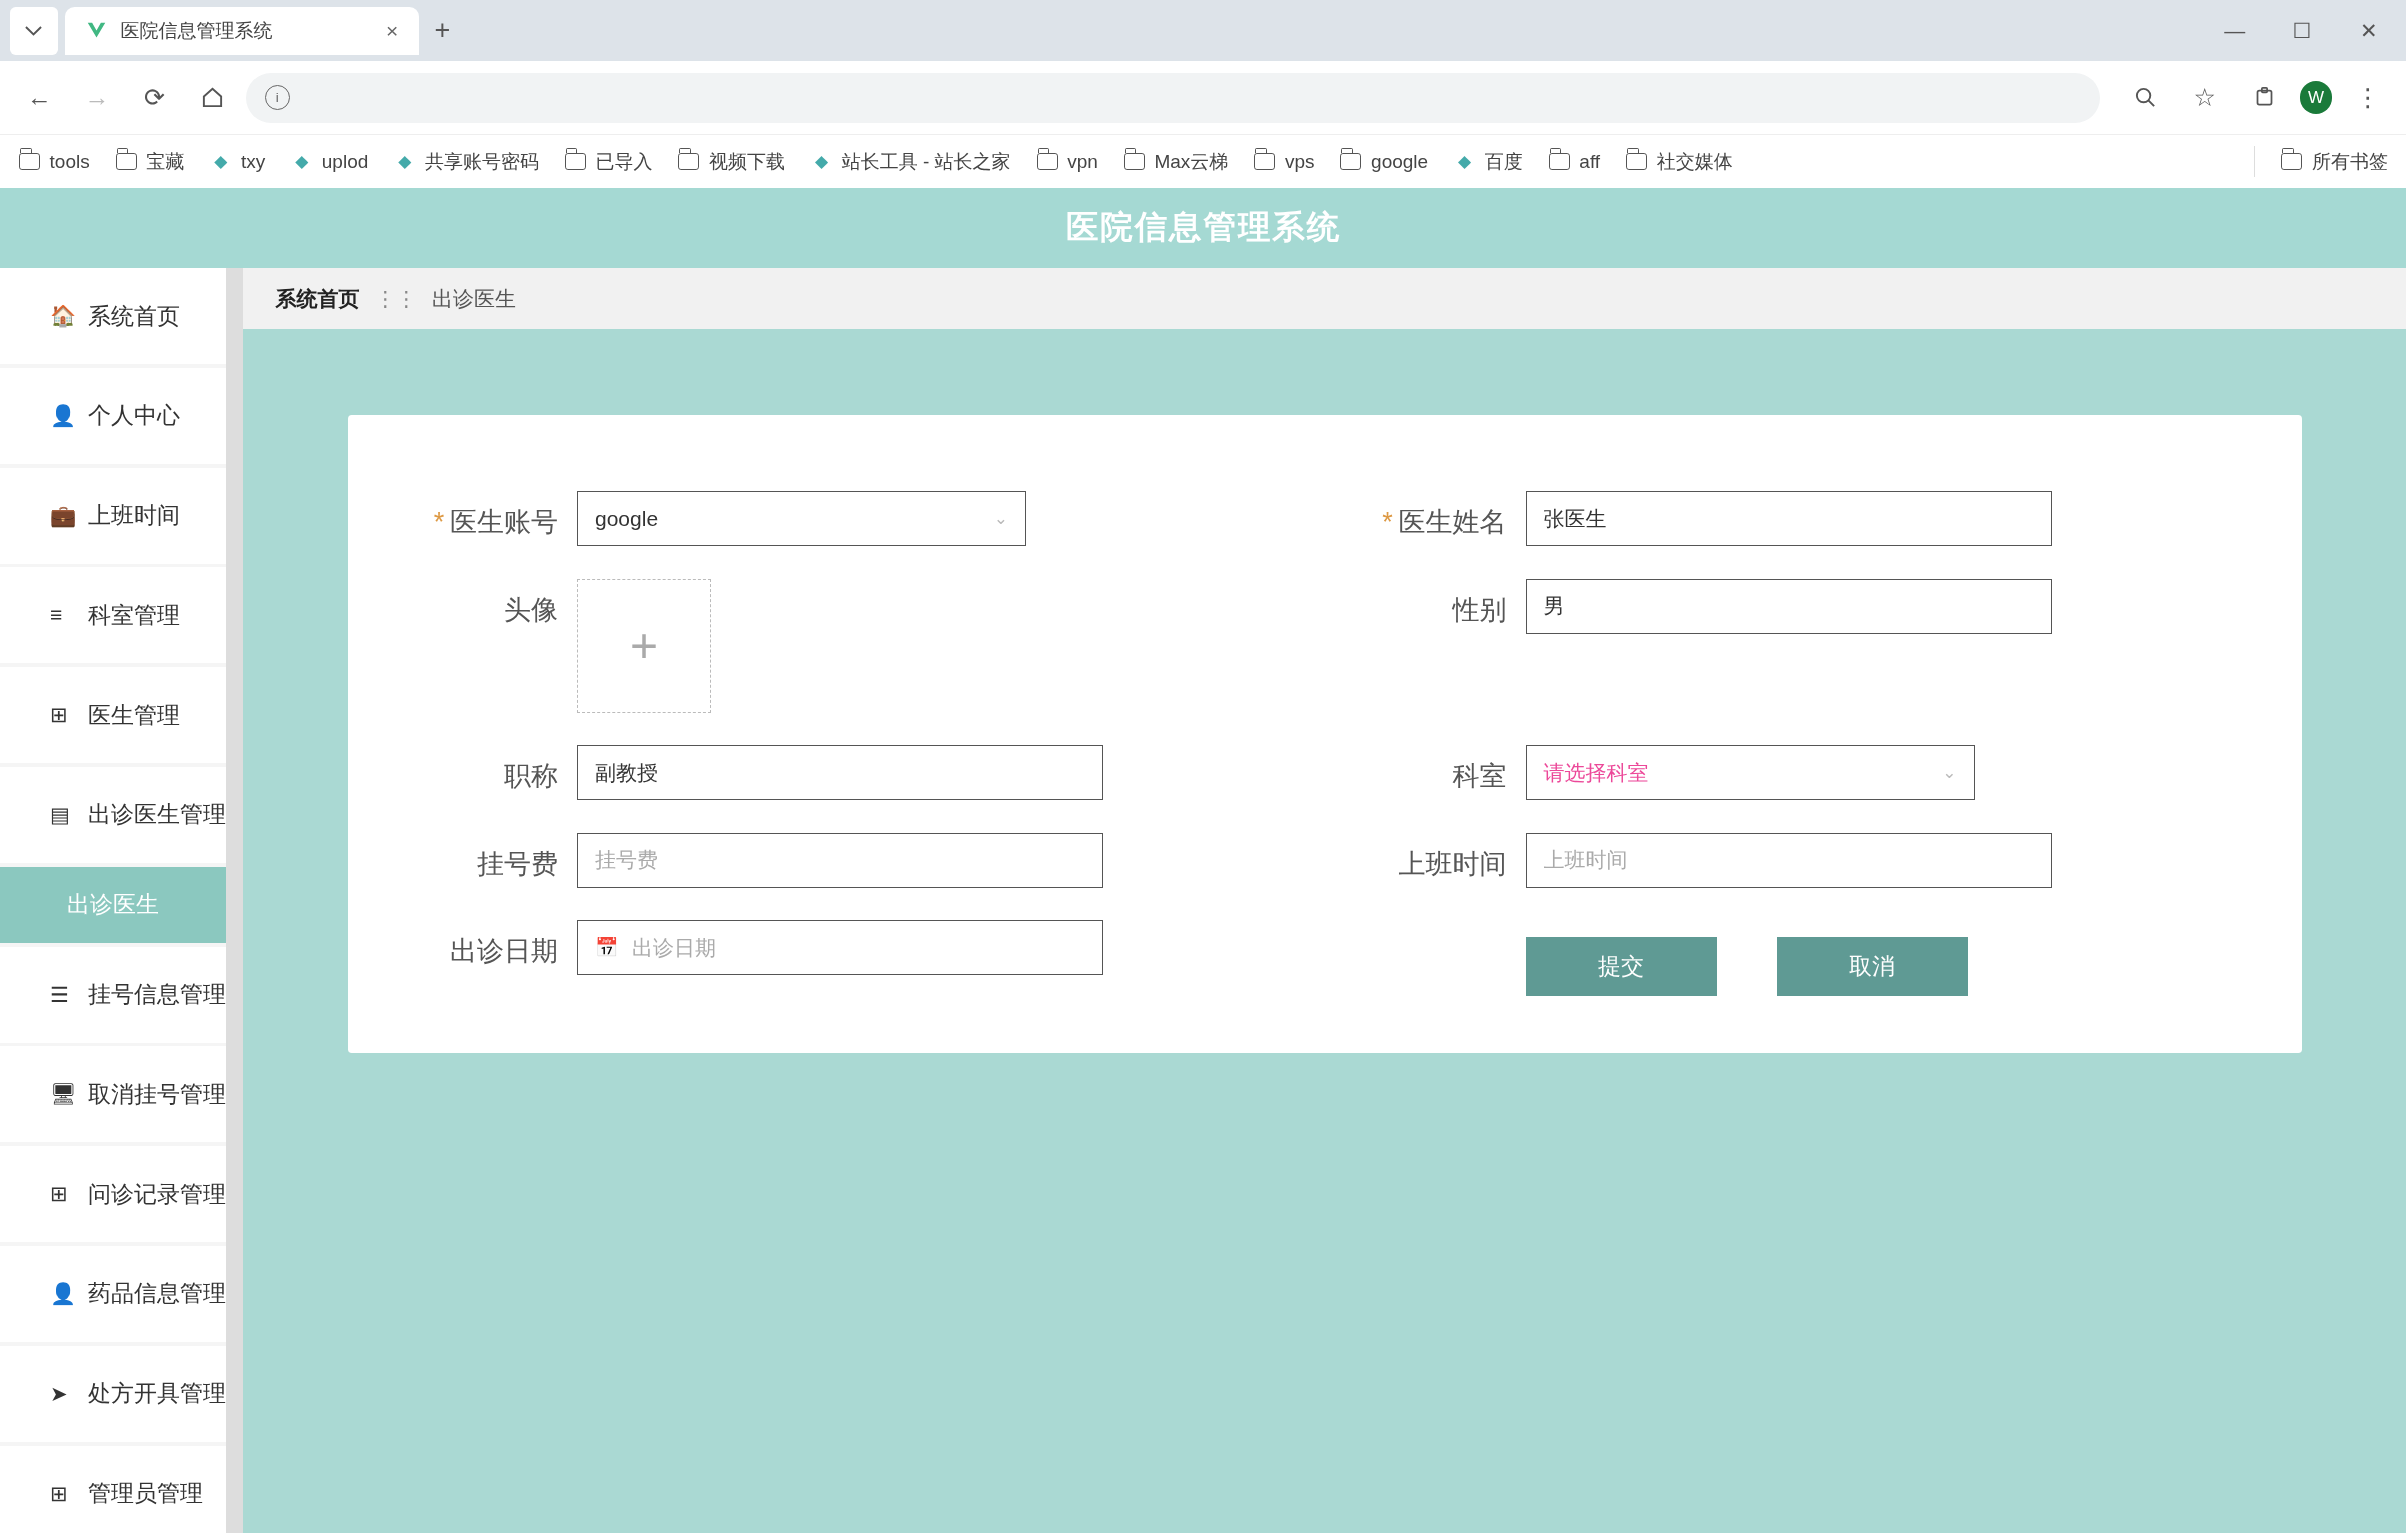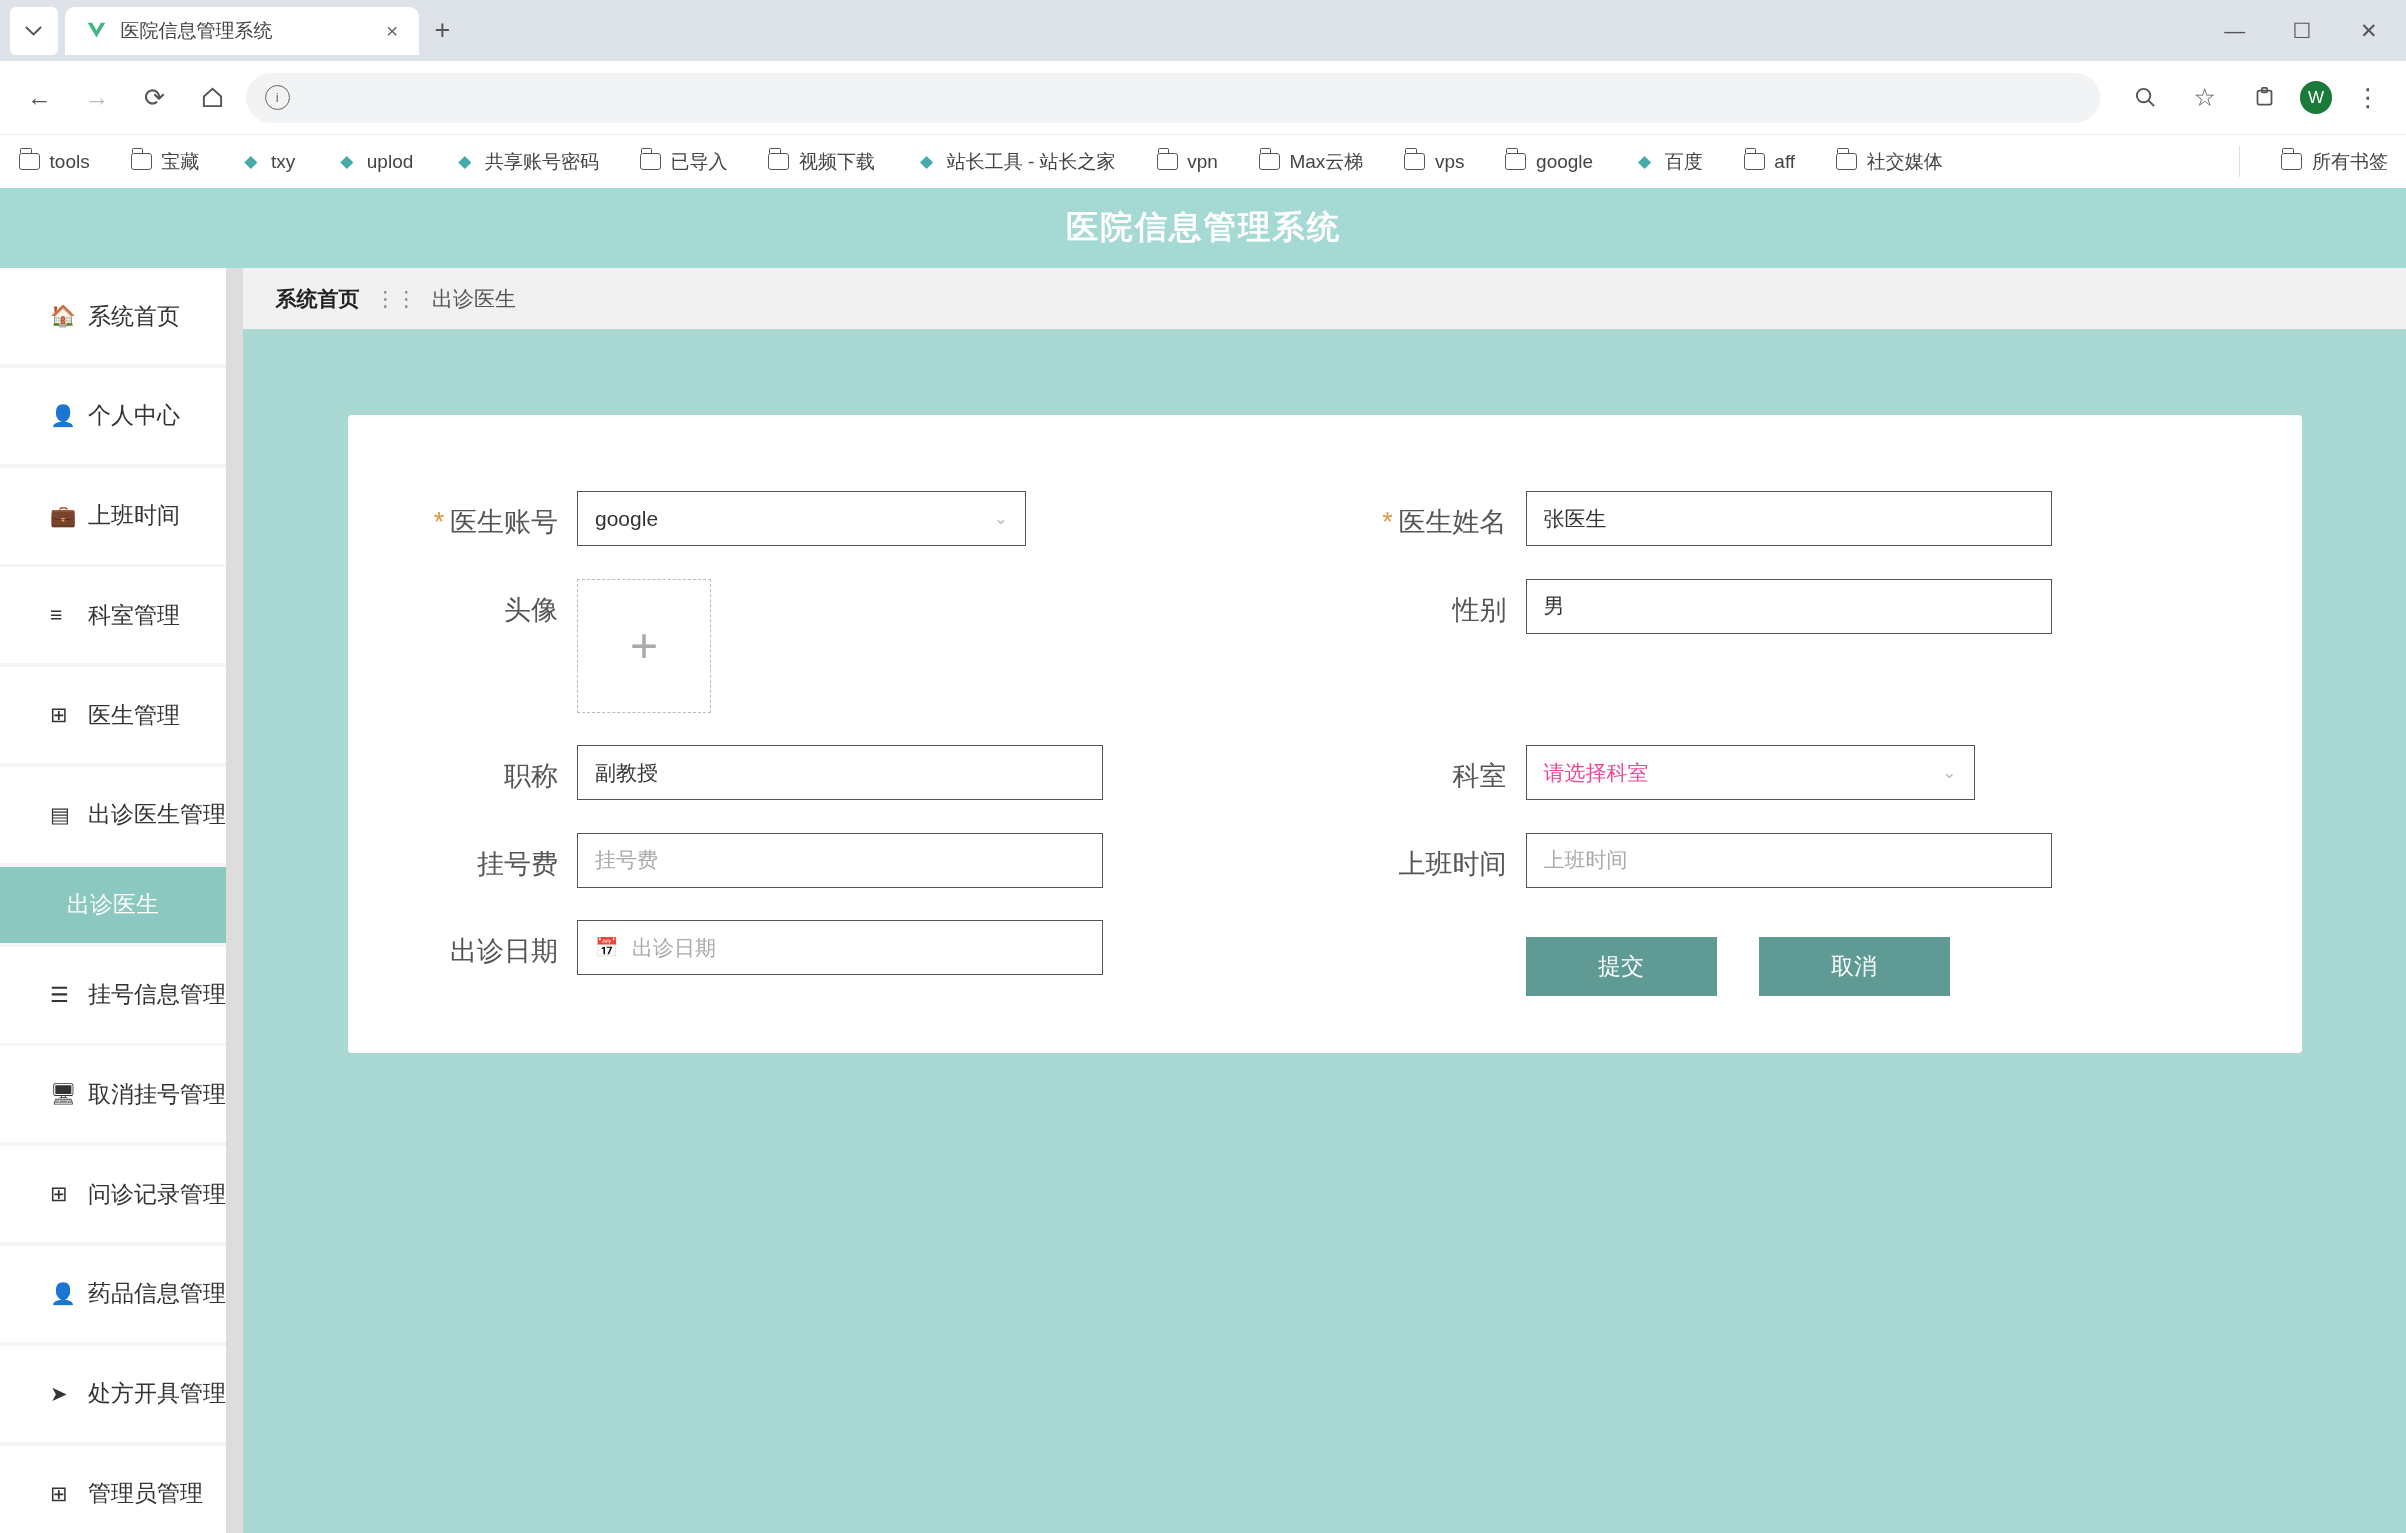--- a/index.html
+++ b/index.html
@@ -20,21 +20,21 @@
   .tb-btn.fwd { color:#bbb; }
   .url-bar { flex:1; display:flex; align-items:center; background:#f1f3f4; border-radius:29px; height:50px; padding:0 19px; gap:13.4px; }
   .url-info-icon { width:25px; height:25px; border:1.9px solid #666; border-radius:50%; display:flex; align-items:center; justify-content:center; font-size:13.4px; color:#666; }
   .url-text { font-size:21px; color:#222; }
   .url-text .host { color:#222; }
   .url-text .path { color:#555; }
   .tb-right { display:flex; align-items:center; gap:11.5px; margin-left:11.5px; }
   .avatar-circle { width:32.5px; height:32.5px; border-radius:50%; background:#1a7a3a; color:#fff; display:flex; align-items:center; justify-content:center; font-size:17px; }
   .dots { font-size:25px; color:#555; }
 
-  .bookmarks { display:flex; align-items:center; background:#fff; height:54px; padding:0 19px; gap:41px; border-top:1px solid #eee; }
+  .bookmarks { display:flex; align-items:center; background:#fff; height:54px; padding:0 19px; gap:26px; border-top:1px solid #eee; }
   .bm-item { display:flex; align-items:center; gap:9.6px; color:#444; font-size:19px; white-space:nowrap; }
   .bm-folder { width:21px; height:17px; border:1.9px solid #555; border-radius:2.9px; position:relative; }
   .bm-folder::before { content:""; position:absolute; top:-5.7px; left:0; width:9.6px; height:3.8px; border:1.9px solid #555; border-bottom:none; border-radius:1.9px 1.9px 0 0; }
   .bm-icon { width:21px; height:21px; display:inline-flex; align-items:center; justify-content:center; font-size:17px; }
   .bm-spacer { flex:1; }
   .bm-divider { width:1px; height:31px; background:#ddd; }
 
   
   .app { position:relative; }
   .app-header { height:80px; background:#a5d9d3; display:flex; align-items:center; justify-content:center; position:relative; }
@@ -70,21 +70,21 @@
   .select .chev { color:#bbb; font-size:17px; }
   .w-narrow { max-width:449px; }
   .w-mid { max-width:526px; }
 
   .upload-box { width:134px; height:134px; border:1px dashed #bbb; display:flex; align-items:center; justify-content:center; font-size:48px; color:#aaa; }
   .upload-hint { font-size:19px; color:#999; margin-top:17px; }
 
   .date-input { display:flex; align-items:center; gap:13.4px; width:100%; height:55px; border:1px solid #555; padding:0 17px; font-size:21px; color:#aaa; }
   .date-icon { font-size:19px; color:#bbb; }
 
-  .btn-row { display:flex; gap:42px; margin-top:17px; }
+  .btn-row { display:flex; gap:60px; margin-top:17px; }
   .btn { width:191px; height:59px; border:none; background:#5f9a94; color:#fff; font-size:23px; display:flex; align-items:center; justify-content:center; }
 
   .win-controls { position:absolute; right:9.6px; top:0; height:61px; display:flex; align-items:center; gap:29px; padding-right:9.6px; }
   .win-btn { width:38px; height:38px; display:flex; align-items:center; justify-content:center; color:#555; font-size:21px; }
 
 </style>
 </head>
 <body>
 
 <div class="chrome">

